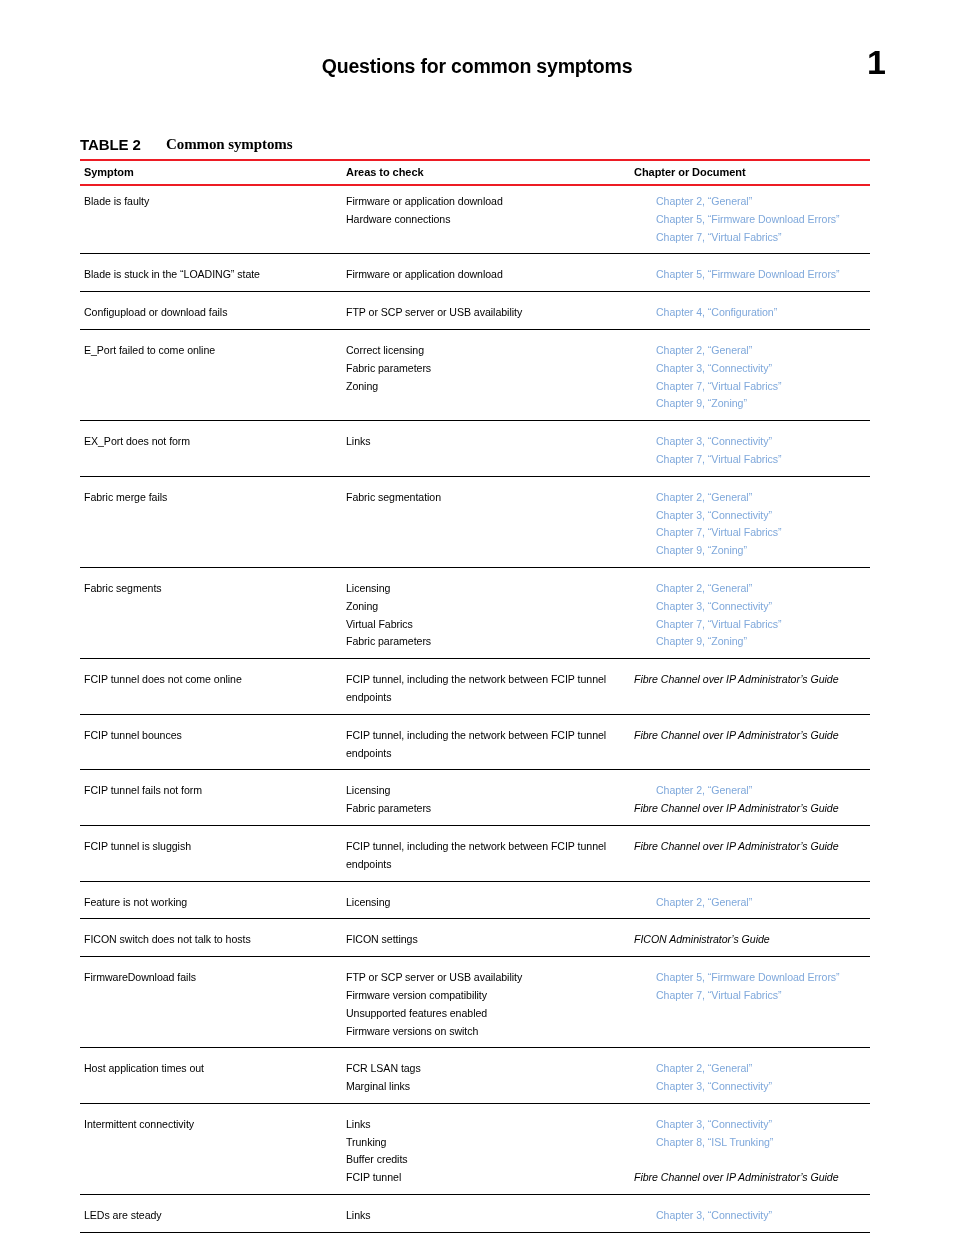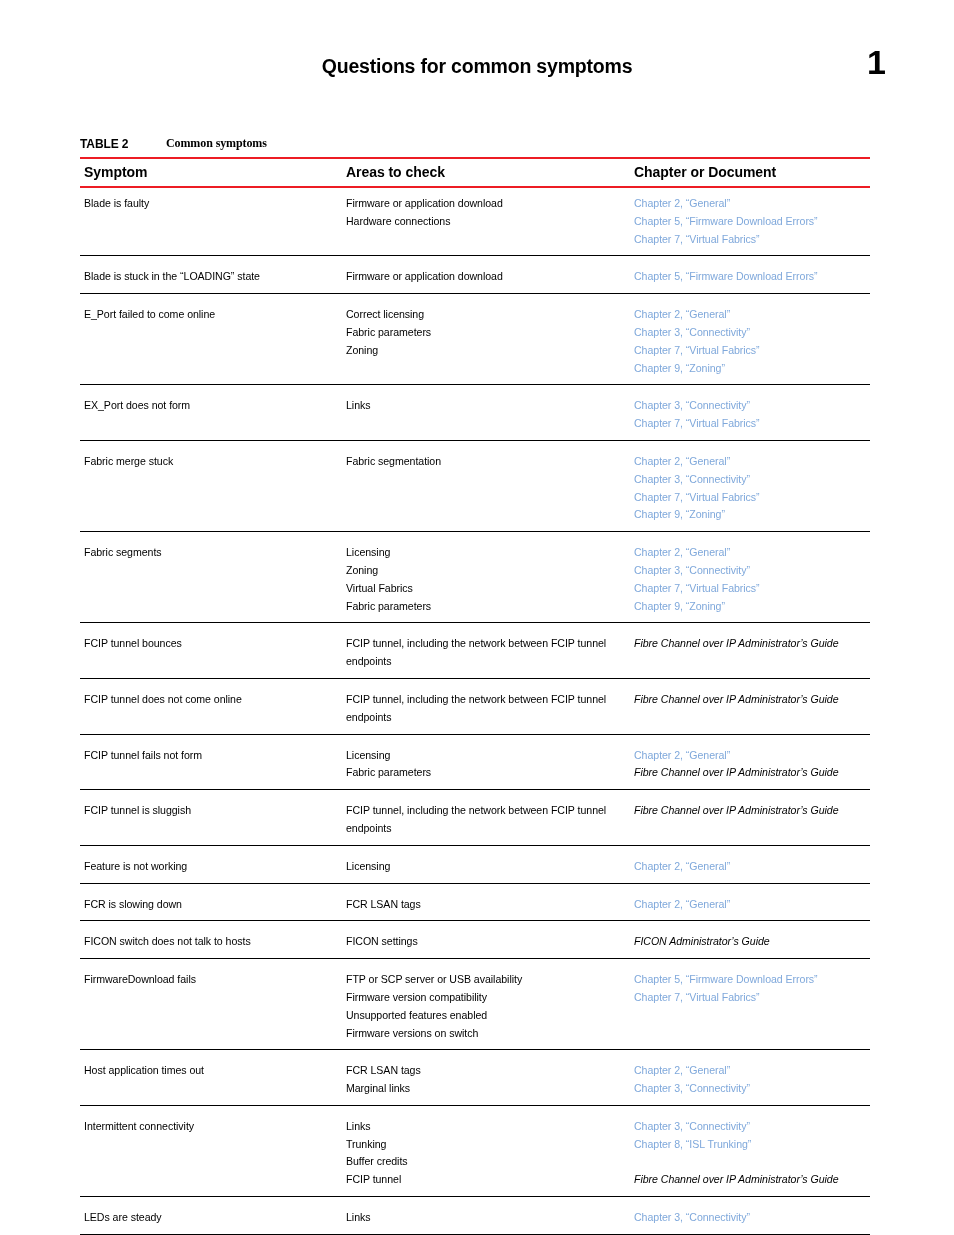--- a/index.html
+++ b/index.html
@@ -50,21 +50,21 @@
   .table-block {
     position: absolute;
     left: 80px;
     top: 136px;
     width: 790px;
   }
 
   .table-caption {
     display: flex;
     align-items: center;
-    font-size: 12px;
+    font-size: 15px;
     font-weight: bold;
     letter-spacing: -0.1px;
     margin-bottom: 6px;
   }
   .table-caption .cap-label {
     width: 86px;
     flex: 0 0 86px;
   }
   .table-caption .cap-title {
     flex: 1 1 auto;
@@ -75,21 +75,21 @@
     width: 100%;
     border-collapse: collapse;
     table-layout: fixed;
   }
   table.symptoms col.c1 { width: 262px; }
   table.symptoms col.c2 { width: 288px; }
   table.symptoms col.c3 { width: 240px; }
 
   table.symptoms thead th {
     text-align: left;
-    font-size: 14px;
+    font-size: 11px;
     font-weight: bold;
     padding: 5px 4px 6px 4px;
     letter-spacing: -0.05px;
     vertical-align: bottom;
     border: none;
   }
   thead tr.head-row {
     border-top: 2px solid #ED1C24;
     border-bottom: 2px solid #ED1C24;
   }
@@ -102,21 +102,21 @@
     border-bottom: 1.3px solid #000000;
     line-height: 1.68;
   }
   table.symptoms tbody tr:first-child td {
     padding-top: 7px;
   }
 
   .cell-line { display: block; white-space: nowrap; }
   .cell-line.wrap { white-space: normal; }
   .cell-line.blank { visibility: hidden; }
-  .link { color: #7FA8DB; }
+  .link { color: #7FA8DB; margin-left: 22px; }
   .italic { font-style: italic; }
 </style>
 </head>
 <body>
 
 <div class="page-header">
   <div class="page-title">Questions for common symptoms</div>
   <div class="page-number">1</div>
 </div>
 
@@ -161,20 +161,31 @@
           </td>
           <td>
             <span class="cell-line">Firmware or application download</span>
           </td>
           <td>
             <span class="cell-line link">Chapter 5, “Firmware Download Errors”</span>
           </td>
         </tr>
         <tr>
           <td>
+            <span class="cell-line">Configupload or download fails</span>
+          </td>
+          <td>
+            <span class="cell-line">FTP or SCP server or USB availability</span>
+          </td>
+          <td>
+            <span class="cell-line link">Chapter 4, “Configuration”</span>
+          </td>
+        </tr>
+        <tr>
+          <td>
             <span class="cell-line">E_Port failed to come online</span>
           </td>
           <td>
             <span class="cell-line">Correct licensing</span>
             <span class="cell-line">Fabric parameters</span>
             <span class="cell-line">Zoning</span>
           </td>
           <td>
             <span class="cell-line link">Chapter 2, “General”</span>
             <span class="cell-line link">Chapter 3, “Connectivity”</span>
@@ -189,21 +200,21 @@
           <td>
             <span class="cell-line">Links</span>
           </td>
           <td>
             <span class="cell-line link">Chapter 3, “Connectivity”</span>
             <span class="cell-line link">Chapter 7, “Virtual Fabrics”</span>
           </td>
         </tr>
         <tr>
           <td>
-            <span class="cell-line">Fabric merge stuck</span>
+            <span class="cell-line">Fabric merge fails</span>
           </td>
           <td>
             <span class="cell-line">Fabric segmentation</span>
           </td>
           <td>
             <span class="cell-line link">Chapter 2, “General”</span>
             <span class="cell-line link">Chapter 3, “Connectivity”</span>
             <span class="cell-line link">Chapter 7, “Virtual Fabrics”</span>
             <span class="cell-line link">Chapter 9, “Zoning”</span>
           </td>
@@ -220,32 +231,32 @@
           </td>
           <td>
             <span class="cell-line link">Chapter 2, “General”</span>
             <span class="cell-line link">Chapter 3, “Connectivity”</span>
             <span class="cell-line link">Chapter 7, “Virtual Fabrics”</span>
             <span class="cell-line link">Chapter 9, “Zoning”</span>
           </td>
         </tr>
         <tr>
           <td>
+            <span class="cell-line">FCIP tunnel does not come online</span>
+          </td>
+          <td>
+            <span class="cell-line wrap">FCIP tunnel, including the network between FCIP tunnel endpoints</span>
+          </td>
+          <td>
+            <span class="cell-line italic wrap">Fibre Channel over IP Administrator’s Guide</span>
+          </td>
+        </tr>
+        <tr>
+          <td>
             <span class="cell-line">FCIP tunnel bounces</span>
-          </td>
-          <td>
-            <span class="cell-line wrap">FCIP tunnel, including the network between FCIP tunnel endpoints</span>
-          </td>
-          <td>
-            <span class="cell-line italic wrap">Fibre Channel over IP Administrator’s Guide</span>
-          </td>
-        </tr>
-        <tr>
-          <td>
-            <span class="cell-line">FCIP tunnel does not come online</span>
           </td>
           <td>
             <span class="cell-line wrap">FCIP tunnel, including the network between FCIP tunnel endpoints</span>
           </td>
           <td>
             <span class="cell-line italic wrap">Fibre Channel over IP Administrator’s Guide</span>
           </td>
         </tr>
         <tr>
           <td>
@@ -270,31 +281,20 @@
           <td>
             <span class="cell-line italic wrap">Fibre Channel over IP Administrator’s Guide</span>
           </td>
         </tr>
         <tr>
           <td>
             <span class="cell-line">Feature is not working</span>
           </td>
           <td>
             <span class="cell-line">Licensing</span>
-          </td>
-          <td>
-            <span class="cell-line link">Chapter 2, “General”</span>
-          </td>
-        </tr>
-        <tr>
-          <td>
-            <span class="cell-line">FCR is slowing down</span>
-          </td>
-          <td>
-            <span class="cell-line">FCR LSAN tags</span>
           </td>
           <td>
             <span class="cell-line link">Chapter 2, “General”</span>
           </td>
         </tr>
         <tr>
           <td>
             <span class="cell-line">FICON switch does not talk to hosts</span>
           </td>
           <td>

